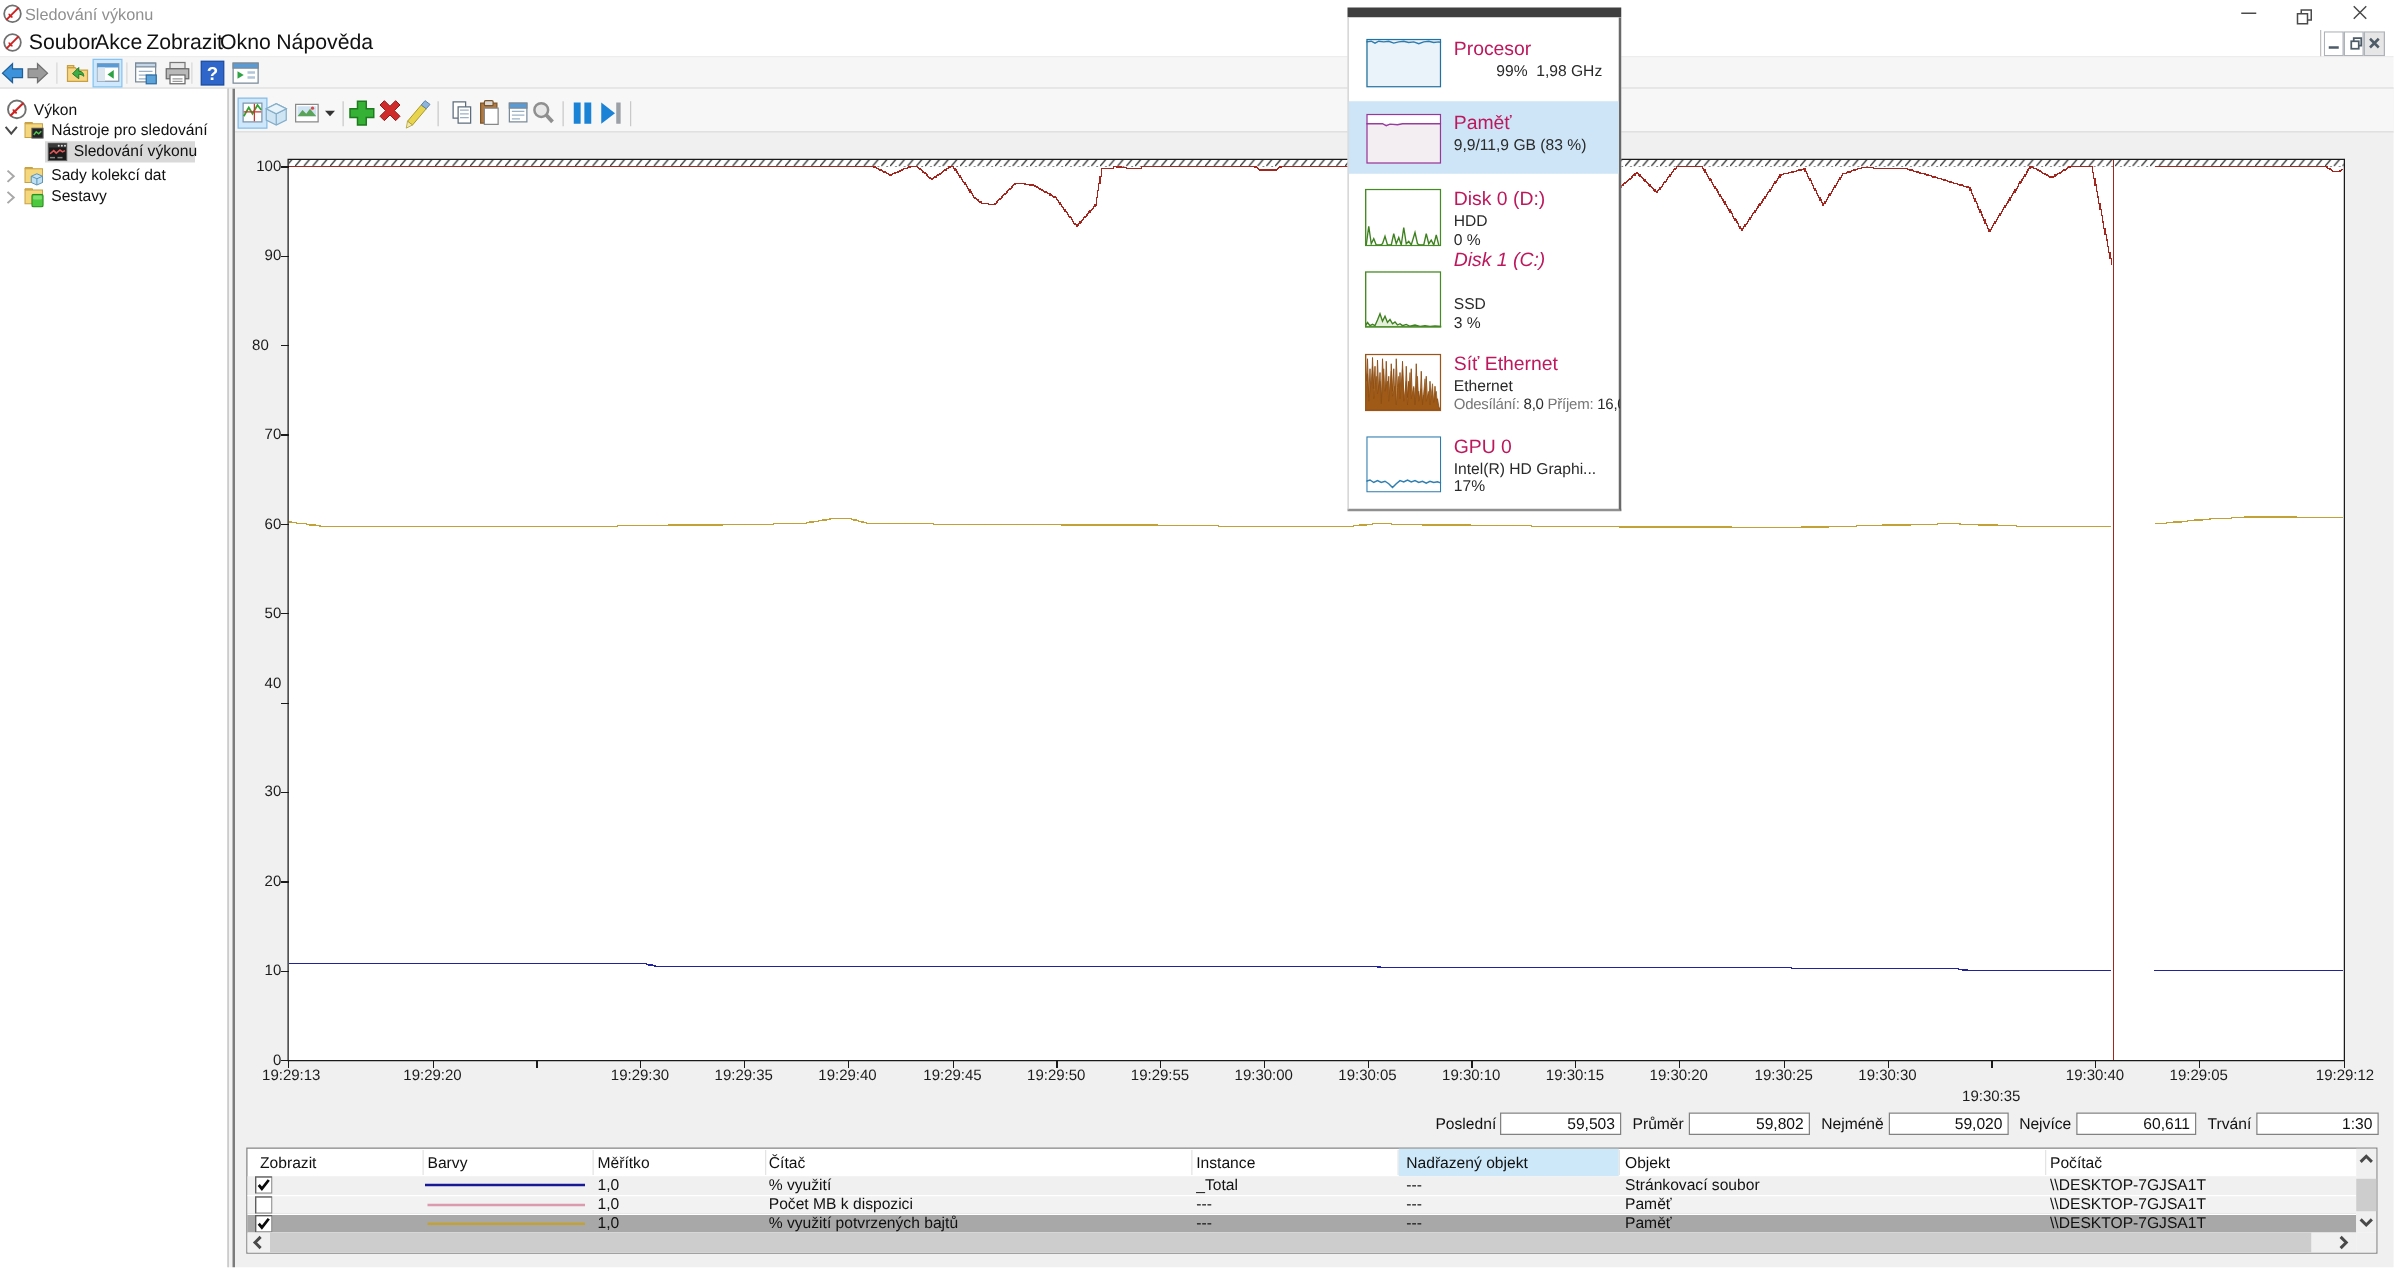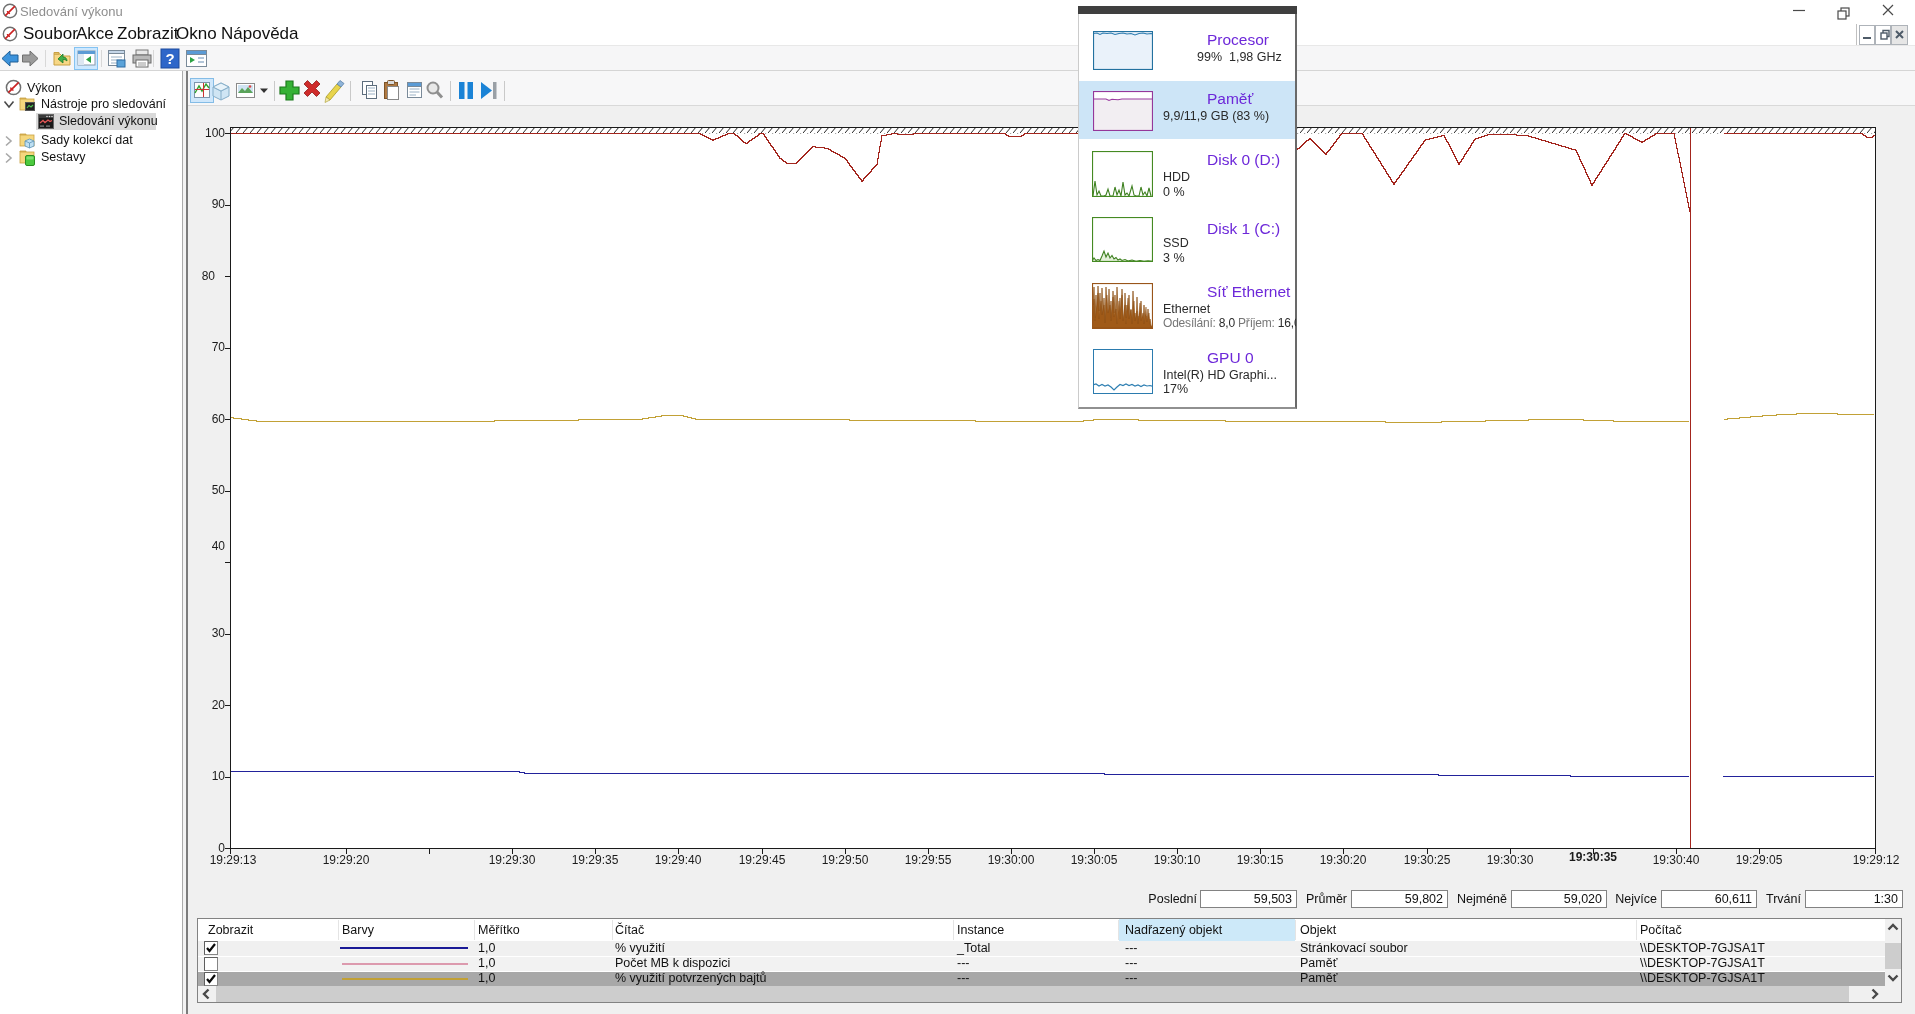--- a/index.html
+++ b/index.html
@@ -7,21 +7,21 @@
 body { position:relative; font-family:"Liberation Sans", sans-serif; font-size:12px; color:#000; background:#fff; }
 .a { position:absolute; }
 .yl { position:absolute; width:40px; text-align:right; line-height:16px; font-size:12px; color:#1b1b1b; }
 .xl { position:absolute; width:76px; text-align:center; line-height:14px; font-size:12px; color:#1b1b1b; }
 .menu { position:absolute; top:22px; height:23px; line-height:23px; font-size:17px; color:#111; }
 .statlab { position:absolute; top:890px; height:18px; line-height:18px; font-size:12.5px; color:#111; text-align:right; }
 .statbox { position:absolute; top:890px; height:18px; line-height:16px; font-size:12.5px; color:#111; text-align:right; background:#fff; border:1px solid #828282; padding-right:4px; }
 .hdrtxt { position:absolute; top:920px; height:20px; line-height:20px; font-size:12.5px; color:#111; }
 .cell { position:absolute; height:15px; line-height:15px; font-size:12.5px; color:#111; }
 .colsep { position:absolute; top:920px; height:20px; width:1px; background:#e4e4e4; }
-.ptitle { position:absolute; left:1163px; font-size:15.5px; color:#6d28d9; line-height:18px;margin-left:44px; }
+.ptitle { position:absolute; left:1163px; font-size:15.5px; color:#be185d; line-height:18px; }
 .psub { position:absolute; left:1163px; font-size:12.5px; color:#2a2a2a; line-height:15px; }
 .treetxt { position:absolute; font-size:12.5px; line-height:17px; color:#111; }
 </style>
 </head>
 <body>
 
 <div class="a" style="left:0;top:0;width:1915px;height:22px;background:#fff;"></div>
 <div class="a" style="left:20px;top:4px;font-size:13px;color:#8f8f8f;">Sledování výkonu</div>
 
 <svg class="a" style="left:1786px;top:0" width="120" height="22" viewBox="0 0 120 22">
@@ -249,21 +249,21 @@
   <div class="xl" style="left:724px;top:853px;">19:29:45</div>
   <div class="xl" style="left:807px;top:853px;">19:29:50</div>
   <div class="xl" style="left:890px;top:853px;">19:29:55</div>
   <div class="xl" style="left:973px;top:853px;">19:30:00</div>
   <div class="xl" style="left:1056px;top:853px;">19:30:05</div>
   <div class="xl" style="left:1139px;top:853px;">19:30:10</div>
   <div class="xl" style="left:1222px;top:853px;">19:30:15</div>
   <div class="xl" style="left:1305px;top:853px;">19:30:20</div>
   <div class="xl" style="left:1389px;top:853px;">19:30:25</div>
   <div class="xl" style="left:1472px;top:853px;">19:30:30</div>
-  <div class="xl" style="left:1555px;top:850px;font-weight:bold;">19:30:35</div>
+  <div class="xl" style="left:1555px;top:870px;">19:30:35</div>
   <div class="xl" style="left:1638px;top:853px;">19:30:40</div>
   <div class="xl" style="left:1721px;top:853px;">19:29:05</div>
   <div class="xl" style="left:1838px;top:853px;">19:29:12</div>
   <svg class="a" style="left:222px;top:121px" width="1660" height="740" viewBox="0 0 1660 740">
     <defs>
       <pattern id="hatch" width="7" height="6" patternUnits="userSpaceOnUse">
         <path d="M0 6 L5.5 -0.5" stroke="#262626" stroke-width="1" fill="none"></path>
       </pattern>
     </defs>
 
@@ -458,21 +458,21 @@
     <rect x="0.5" y="0.5" width="59" height="44" fill="none" stroke="#2b7bae"></rect>
   </svg>
 
   <div class="ptitle" style="top:31px;">Procesor</div>
   <div class="psub" style="top:50px;margin-left:34px;">99%&nbsp; 1,98 GHz</div>
   <div class="ptitle" style="top:90px;">Paměť</div>
   <div class="psub" style="top:109px;">9,9/11,9 GB (83 %)</div>
   <div class="ptitle" style="top:151px;">Disk 0 (D:)</div>
   <div class="psub" style="top:170px;">HDD</div>
   <div class="psub" style="top:185px;">0 %</div>
-  <div class="ptitle" style="top:220px;">Disk 1 (C:)</div>
+  <div class="ptitle" style="top:200px;font-style:italic;">Disk 1 (C:)</div>
   <div class="psub" style="top:236px;">SSD</div>
   <div class="psub" style="top:251px;">3 %</div>
   <div class="ptitle" style="top:283px;">Síť Ethernet</div>
   <div class="psub" style="top:302px;">Ethernet</div>
   <div class="psub" style="top:316px;width:133px;overflow:hidden;white-space:nowrap;font-size:12px;letter-spacing:-0.2px;"><span style="color:#767676;">Odesílání:</span> 8,0 <span style="color:#767676;">Příjem:</span> 16,0</div>
   <div class="ptitle" style="top:349px;">GPU 0</div>
   <div class="psub" style="top:368px;">Intel(R) HD Graphi...</div>
   <div class="psub" style="top:382px;">17%</div>
 </div>
 

